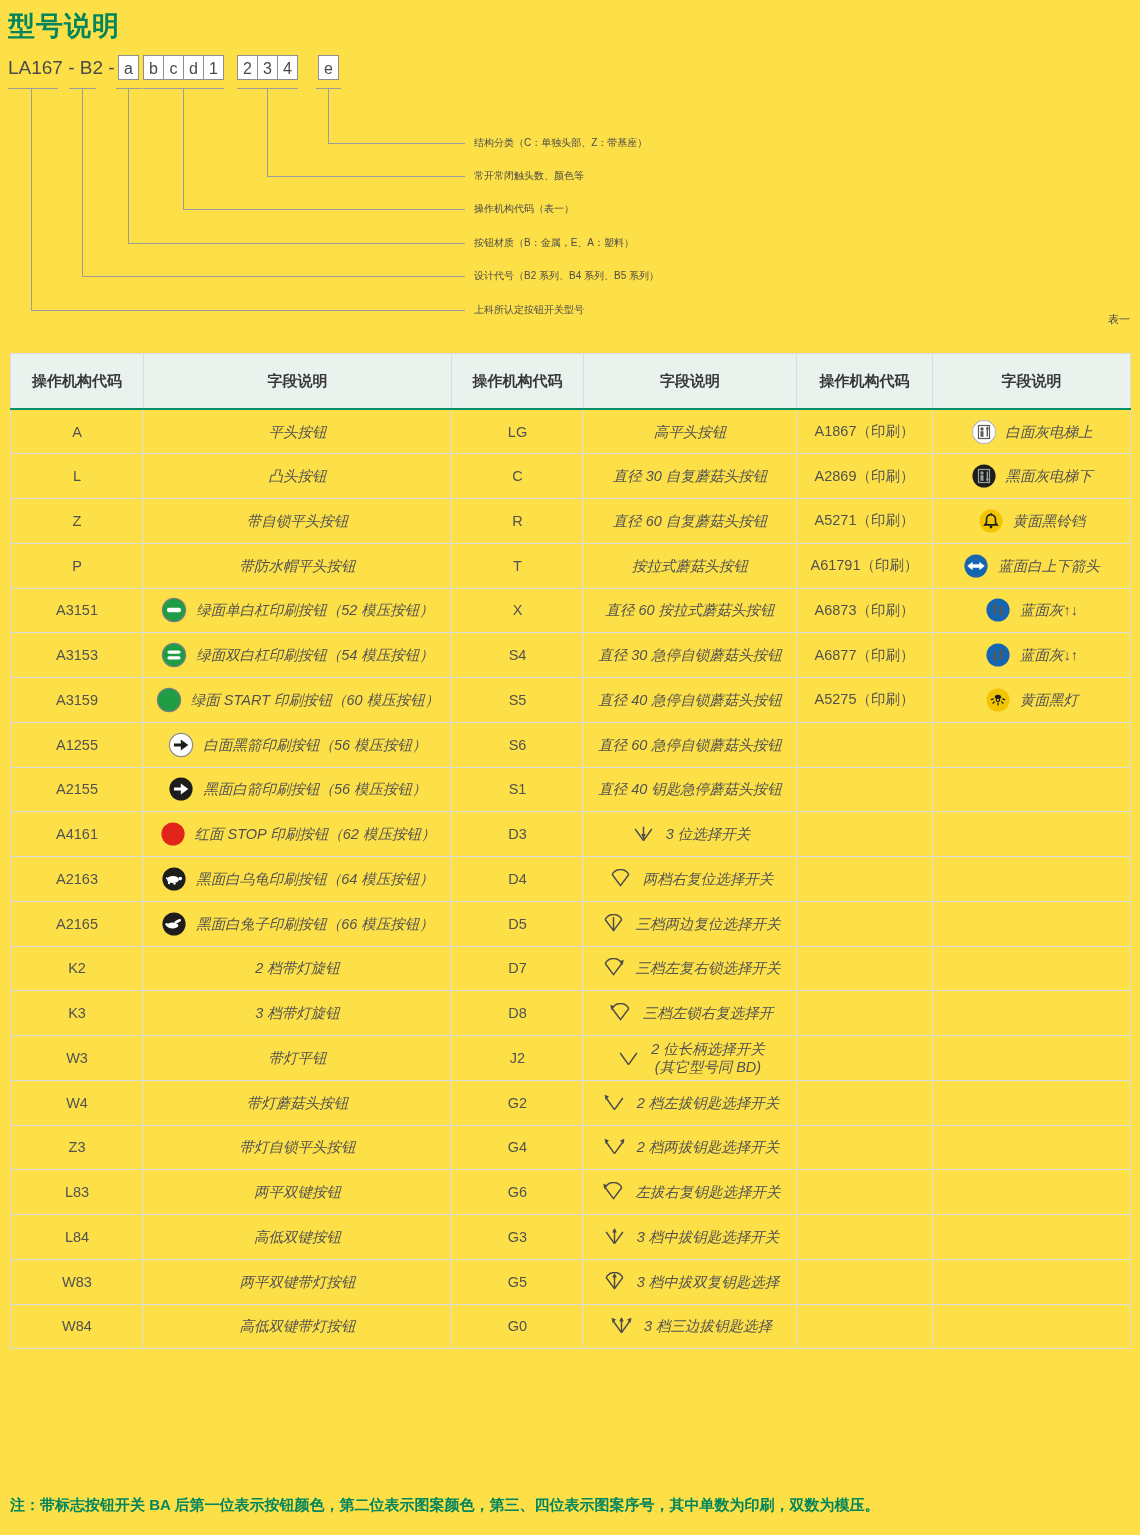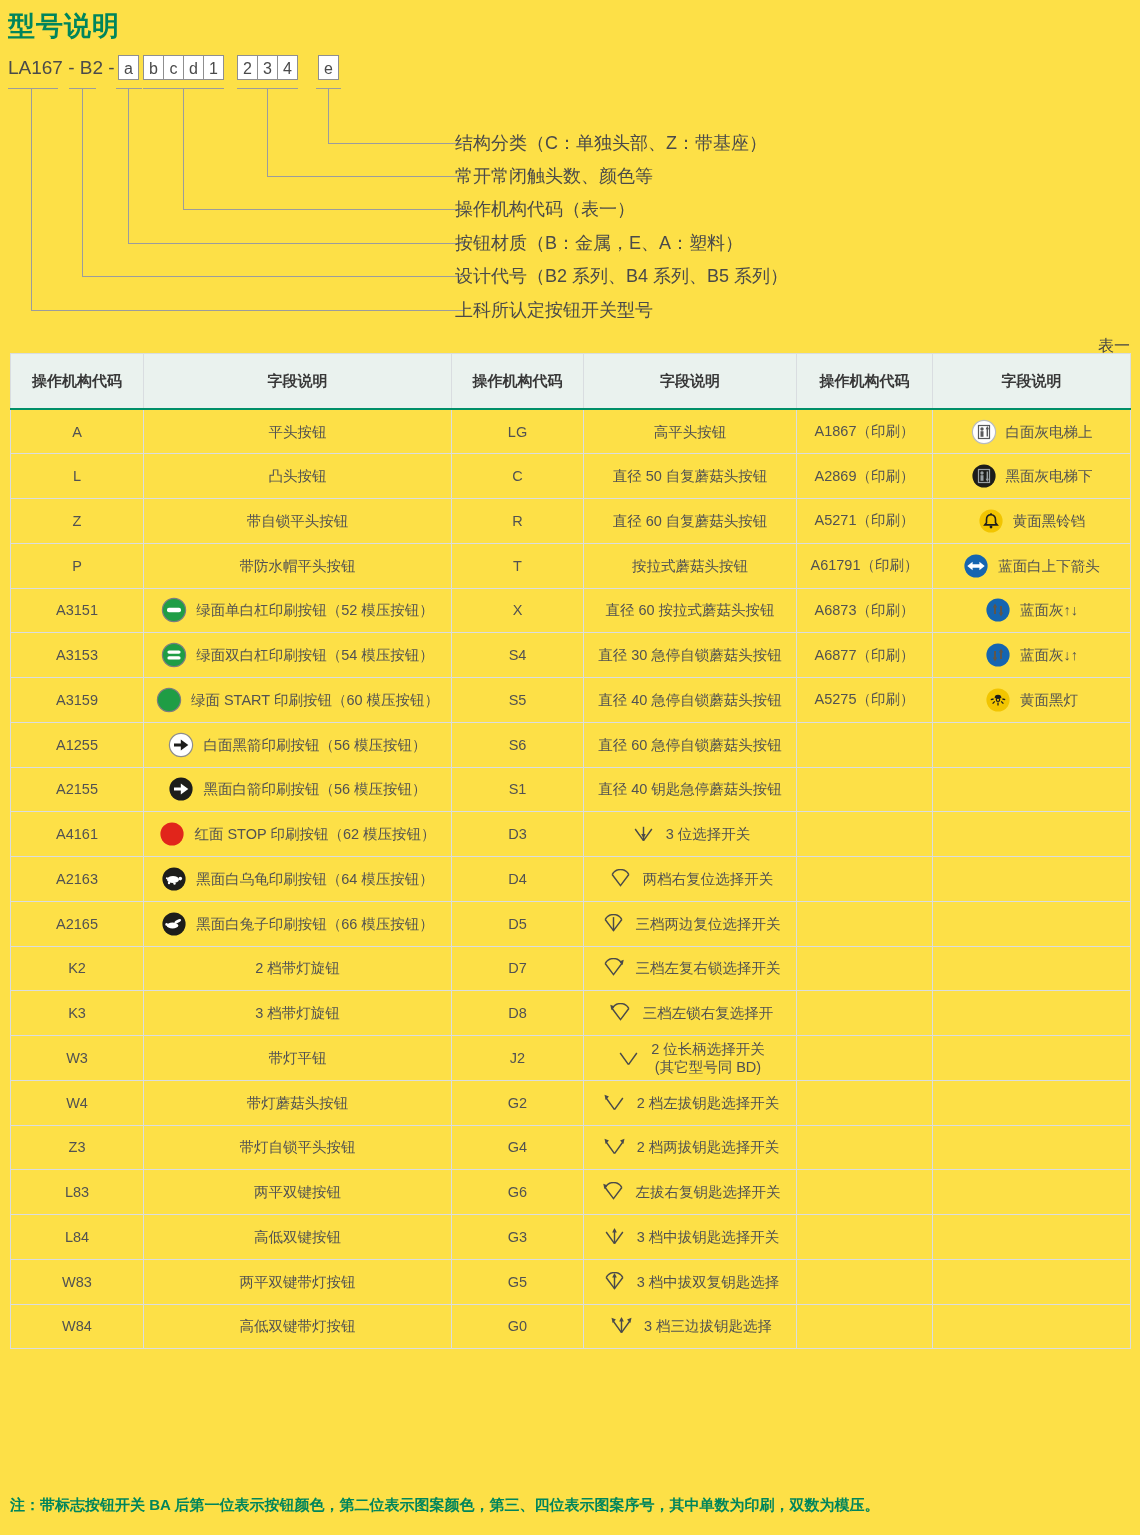--- a/index.html
+++ b/index.html
@@ -8,31 +8,31 @@
 
   
   .page-title{position:absolute;left:8px;top:8px;font-size:27px;font-weight:bold;color:#00855c;letter-spacing:1px;}
 
   
   .model-code{position:absolute;left:8px;top:57px;font-size:19px;color:#4a4a4a;}
   .code-box{position:absolute;top:55px;width:21px;height:25px;line-height:25px;text-align:center;
             border:1.5px solid #8f8f8f;font-size:16px;color:#4a4a4a;box-sizing:border-box;background:#fff;}
   .hline{position:absolute;height:0;border-top:1.5px solid #9c9c9c;}
   .vline{position:absolute;width:0;border-left:1.5px solid #9c9c9c;}
-  .diag-label{position:absolute;left:455px;height:20px;line-height:20px;font-size:18px;color:#4a4a4a;white-space:nowrap;}
-  .table-tag{position:absolute;right:10px;top:336px;font-size:16px;color:#444;}
+  .diag-label{position:absolute;left:474px;height:20px;line-height:20px;font-size:10px;color:#4a4a4a;white-space:nowrap;}
+  .table-tag{position:absolute;right:10px;top:312px;font-size:11px;color:#444;}
 
   
   .tbl-wrap{position:absolute;left:10px;top:353px;width:1120px;}
   table{border-collapse:collapse;table-layout:fixed;width:1120px;}
   th{height:52px;background:#eaf2ee;color:#383838;font-size:15px;font-weight:600;
      border-top:1px solid #d9dde0;border-bottom:2px solid #008f68;border-left:1px solid #d9dde0;border-right:1px solid #d9dde0;}
   td{height:44.75px;font-size:14.5px;color:#525252;text-align:center;vertical-align:middle;
      border-bottom:1px solid #dadde0;border-left:1px solid #dadde0;border-right:1px solid #dadde0;padding:0 4px;box-sizing:border-box;}
-  .cellflex{display:flex;align-items:center;justify-content:center;gap:9px;}
+  .cellflex{display:flex;align-items:center;justify-content:center;gap:9px;font-style:italic;}
   .icon{display:inline-flex;flex:0 0 auto;line-height:0;}
   .tx{text-align:center;line-height:1.25;}
 
   
   .note{position:absolute;left:10px;top:1496px;font-size:15px;font-weight:600;color:#00855c;white-space:nowrap;}
 </style>
 </head>
 <body>
 
 <div id="page">
@@ -138,21 +138,21 @@
           <tr>
             <td class="col0">L</td>
             <td class="col1">
               <div class="cellflex">
                 <div class="tx">凸头按钮</div>
               </div>
             </td>
             <td class="col2">C</td>
             <td class="col3">
               <div class="cellflex">
-                <div class="tx">直径 50 自复蘑菇头按钮</div>
+                <div class="tx">直径 30 自复蘑菇头按钮</div>
               </div>
             </td>
             <td class="col4">A2869（印刷）</td>
             <td class="col5">
               <div class="cellflex">
                 <span class="icon">
                   <svg width="26" height="26" viewBox="0 0 26 26">
                     <circle cx="13" cy="13" r="11.6" fill="#1d1d1b" stroke="none" stroke-width="1.2"></circle>
                     <rect x="7.5" y="6.5" width="11" height="13" fill="none" stroke="#9aa0a3" stroke-width="1.2"></rect>
                     <circle cx="11" cy="10" r="1.7" fill="#9aa0a3"></circle>

